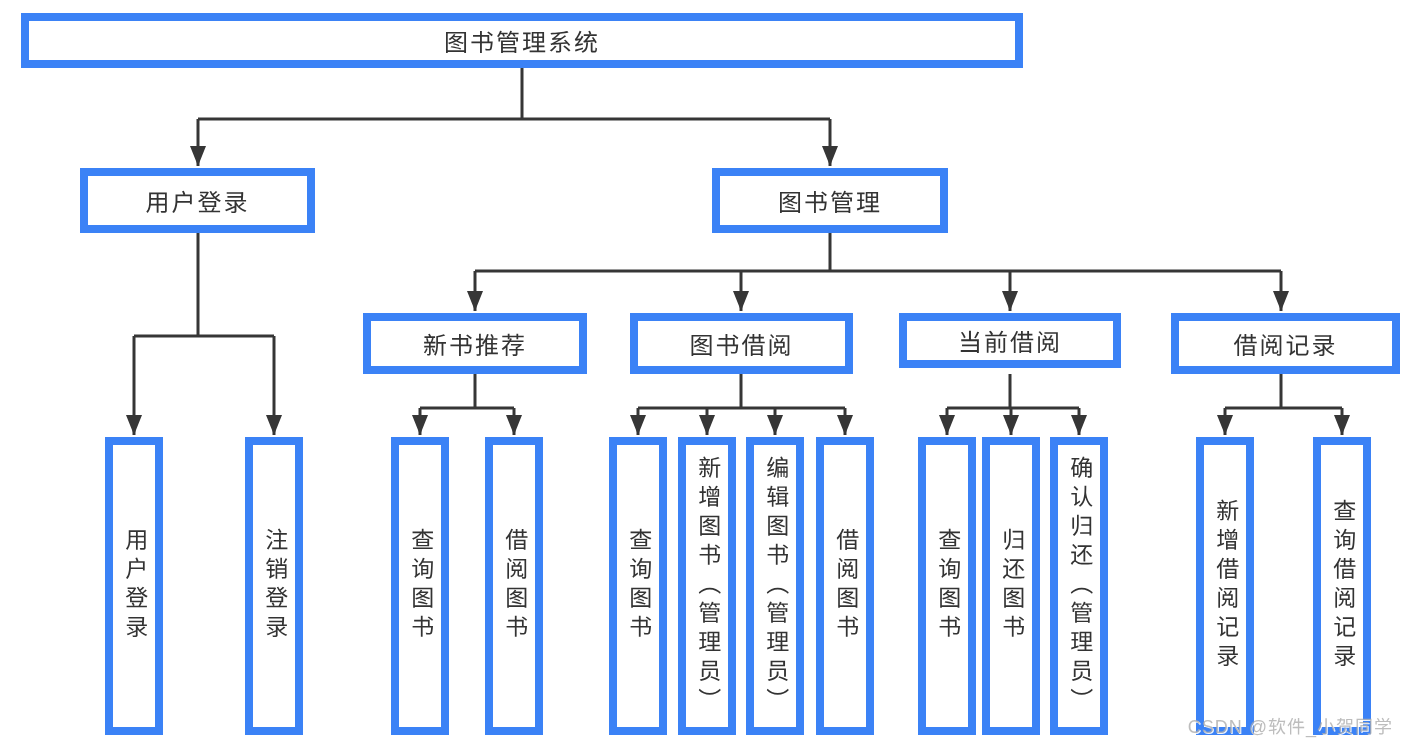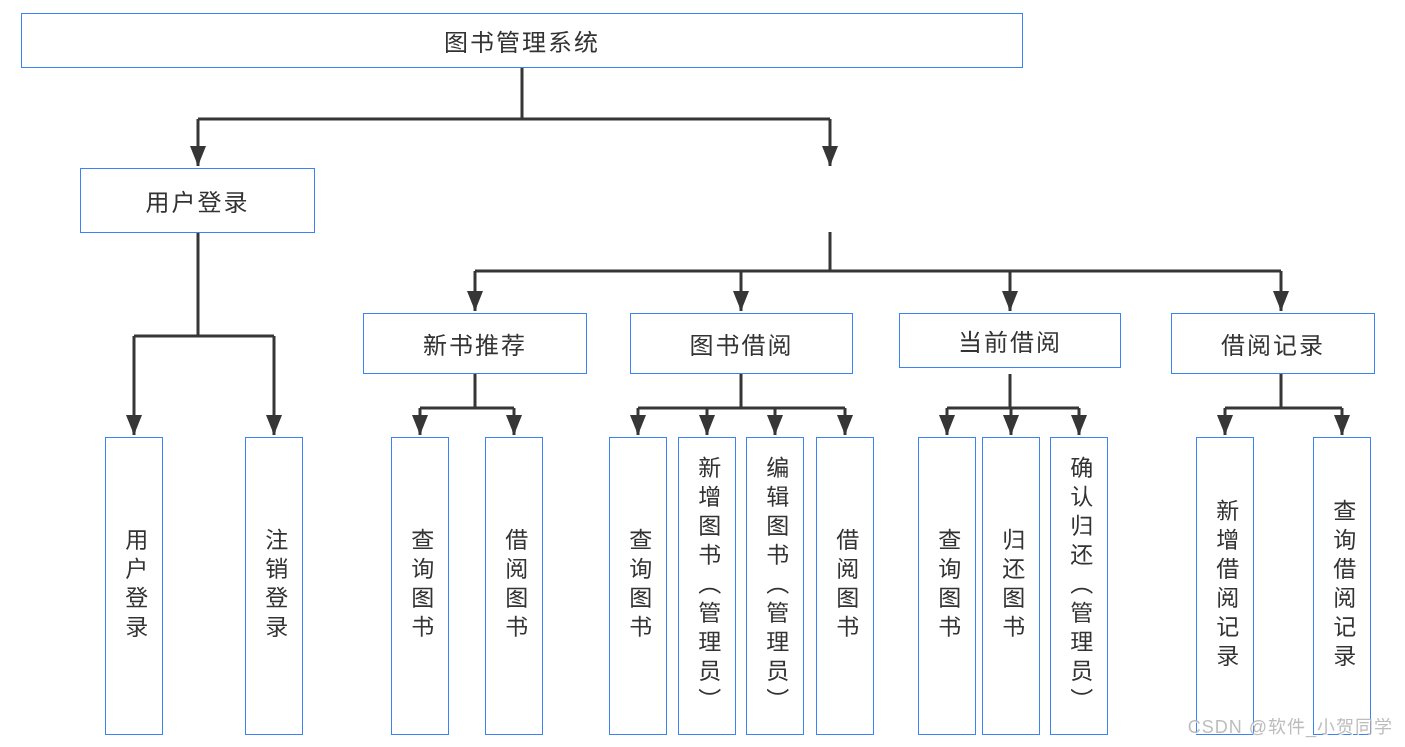--- a/index.html
+++ b/index.html
@@ -2,21 +2,21 @@
 <html lang="zh-CN"><head>
 <meta charset="utf-8">
 <style>
   html,body{margin:0;padding:0;background:#ffffff;}
   .canvas{
     position:relative;width:1405px;height:747px;background:#ffffff;
     font-family:"Liberation Sans","DejaVu Sans",sans-serif;color:#333333;overflow:hidden;
   }
   svg.connectors{position:absolute;left:0;top:0;width:1405px;height:747px;pointer-events:none;}
   .node{
-    position:absolute;box-sizing:border-box;background:#ffffff;border:1px solid #3b82f6;
+    position:absolute;box-sizing:border-box;background:#ffffff;border:8px solid #3b82f6;
     display:flex;align-items:center;justify-content:center;
     font-size:24px;letter-spacing:2px;white-space:nowrap;
   }
   .vnode{
     writing-mode:vertical-rl;text-orientation:mixed;
     font-size:23px;letter-spacing:6px;line-height:1.2;white-space:normal;
   }
   .watermark{
     position:absolute;right:12px;top:712px;font-size:18px;letter-spacing:1px;
     color:rgba(172,172,172,0.8);text-shadow:1px 1px 0 rgba(255,255,255,0.9);
@@ -67,25 +67,26 @@
 
       <path d="M1281,374 V408 M1225,408 H1342"></path>
       <line x1="1225" y1="408" x2="1225" y2="435" marker-end="url(#ah)"></line>
       <line x1="1342" y1="408" x2="1342" y2="435" marker-end="url(#ah)"></line>
     </g>
   </svg>
 
   <div class="node" style="left:21px;top:13px;width:1002px;height:55px;">图书管理系统</div>
 
   <div class="node" style="left:80px;top:168px;width:235px;height:65px;">用户登录</div>
+  <div class="node" style="left:712px;top:168px;width:236px;height:65px;">图书管理</div>
 
   <div class="node" style="left:630px;top:313px;width:223px;height:61px;">图书借阅</div>
   <div class="node" style="left:363px;top:313px;width:224px;height:61px;">新书推荐</div>
   <div class="node" style="left:899px;top:313px;width:222px;height:55px;">当前借阅</div>
-  <div class="node" style="left:1171px;top:313px;width:204px;height:61px;">借阅记录</div>
+  <div class="node" style="left:1171px;top:313px;width:229px;height:61px;">借阅记录</div>
 
   <div class="node vnode" style="left:105px;top:437px;width:58px;height:298px;">用户登录</div>
   <div class="node vnode" style="left:245px;top:437px;width:58px;height:298px;">注销登录</div>
 
   <div class="node vnode" style="left:391px;top:437px;width:58px;height:298px;">查询图书</div>
   <div class="node vnode" style="left:485px;top:437px;width:58px;height:298px;">借阅图书</div>
 
   <div class="node vnode" style="left:609px;top:437px;width:58px;height:298px;">查询图书</div>
   <div class="node vnode" style="left:678px;top:437px;width:58px;height:298px;">新增图书（管理员）</div>
   <div class="node vnode" style="left:746px;top:437px;width:58px;height:298px;">编辑图书（管理员）</div>

